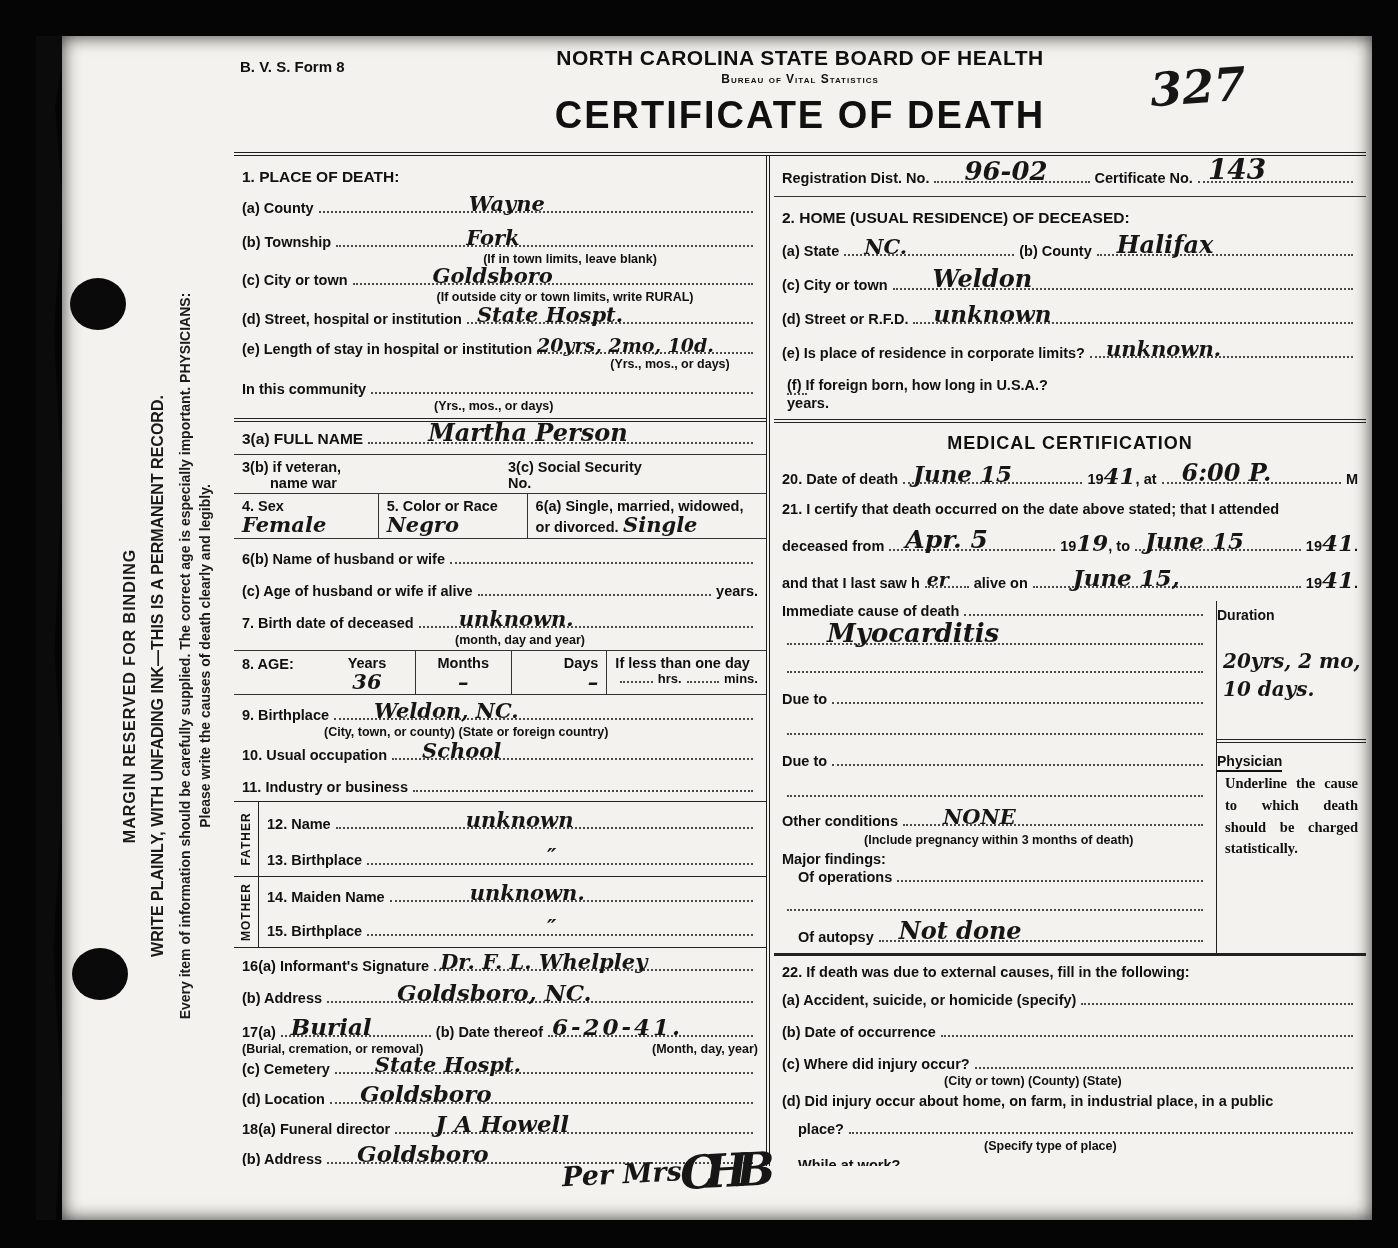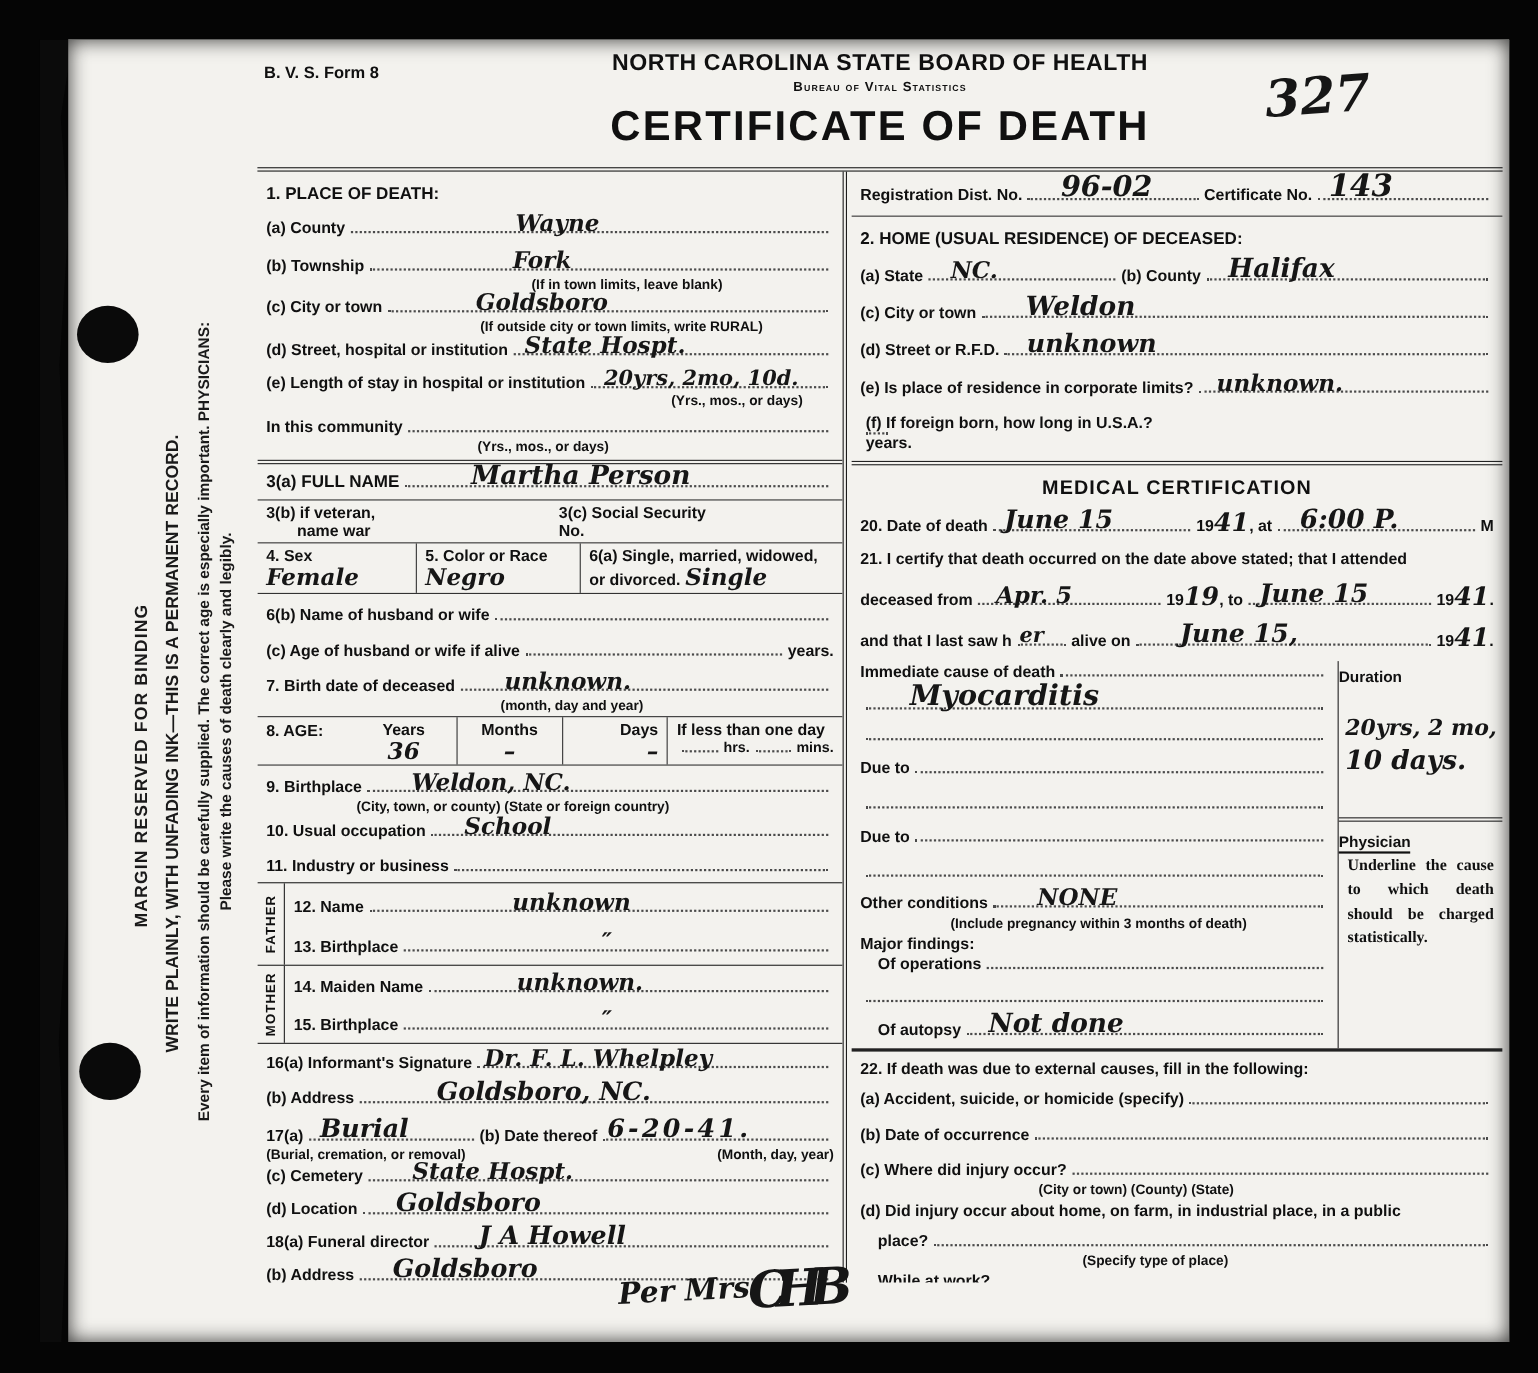--- a/index.html
+++ b/index.html
@@ -114,21 +114,21 @@
         <div class="row" style="margin-top:6px;">
           <span class="lbl">(d) Street, hospital or institution</span>
           <span class="dots">
               <span class="hw" style="left:10px;">State Hospt.</span>
             </span>
         </div>
 
         <div class="row" style="margin-top:14px;">
           <span class="lbl">(e) Length of stay in hospital or institution</span>
           <span class="dots">
-              <span class="hw" style="left:12px;font-size:19px;">20yrs, 2mo, 10d.</span>
+              <span class="hw" style="left:0;font-size:19px;">20yrs, 2mo, 10d.</span>
             </span>
         </div>
         <div class="note" style="margin:0 0 0 340px;">(Yrs., mos., or days)</div>
 
         <div class="row" style="margin-top:10px;">
           <span class="lbl">In this community</span>
           <span class="dots"></span>
         </div>
         <div class="note dbl-after" style="margin:2px 0 0 0;padding:0 0 4px 200px;text-align:left;">(Yrs., mos., or days)</div>
 
@@ -399,21 +399,21 @@
           <span class="lbl">M</span>
         </div>
 
         <div class="row" style="margin-top:14px;">
             <span class="lbl">21. I certify that death occurred on the date above stated; that I attended</span>
           </div>
 
         <div class="row" style="margin-top:14px;">
           <span class="lbl">deceased from</span>
           <span class="dots">
-              <span class="hw" style="left:16px;font-size:21px;">Apr. 5</span>
+              <span class="hw" style="left:16px;font-size:25px;">Apr. 5</span>
             </span>
           <span class="lbl">19</span>
             <span class="hw" style="font-size:23px;">19</span>
           <span class="lbl">, to</span>
           <span class="dots">
               <span class="hw" style="left:10px;font-size:23px;">June 15</span>
             </span>
           <span class="lbl">19</span>
             <span class="hw" style="font-size:23px;">41</span>
             <span class="lbl">.</span>
@@ -481,21 +481,21 @@
             <div class="row" style="margin-top:18px;padding-bottom:8px;">
               <span class="lbl" style="padding-left:16px;">Of autopsy</span>
               <span class="dots">
                   <span class="hw" style="left:20px;font-size:24px;">Not done</span>
                 </span>
             </div>
           </div>
           <div class="medside">
             <div class="side-title">Duration</div>
             <div class="hw" style="font-size:20px;margin:28px 0 0 6px;">20yrs, 2 mo,</div>
-            <div class="hw" style="font-size:24px;margin:8px 0 0 6px;">10 days.</div>
+            <div class="hw" style="font-size:20px;margin:8px 0 0 6px;">10 days.</div>
             <div class="side-div" style="margin-top:40px;"></div>
             <div class="side-title" style="padding-top:10px;"><span class="underline">Physician</span></div>
             <div class="phys-note">Underline the cause to which death should be charged statistically.</div>
           </div>
         </div>
 
         <div class="row" style="margin-top:8px;">
             <span class="lbl">22. If death was due to external causes, fill in the following:</span>
           </div>
 

